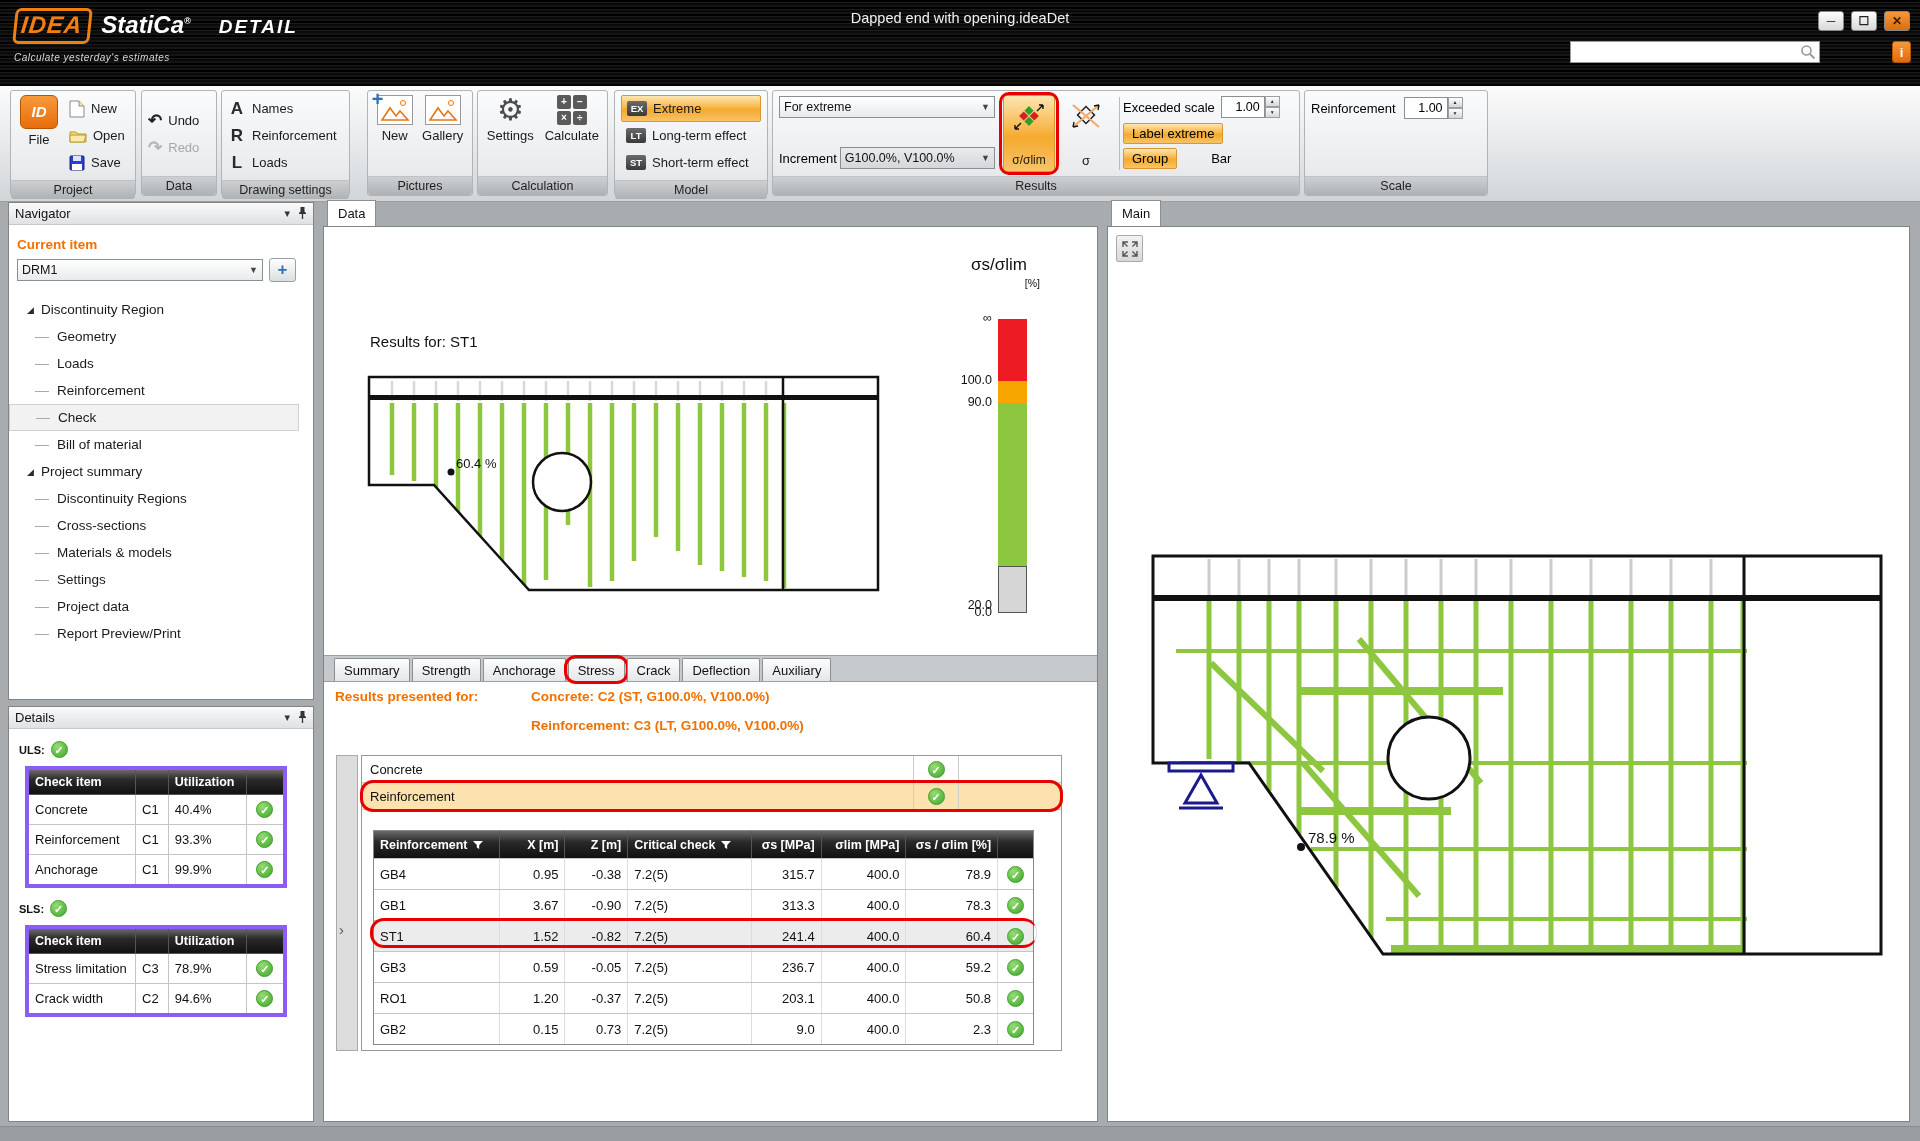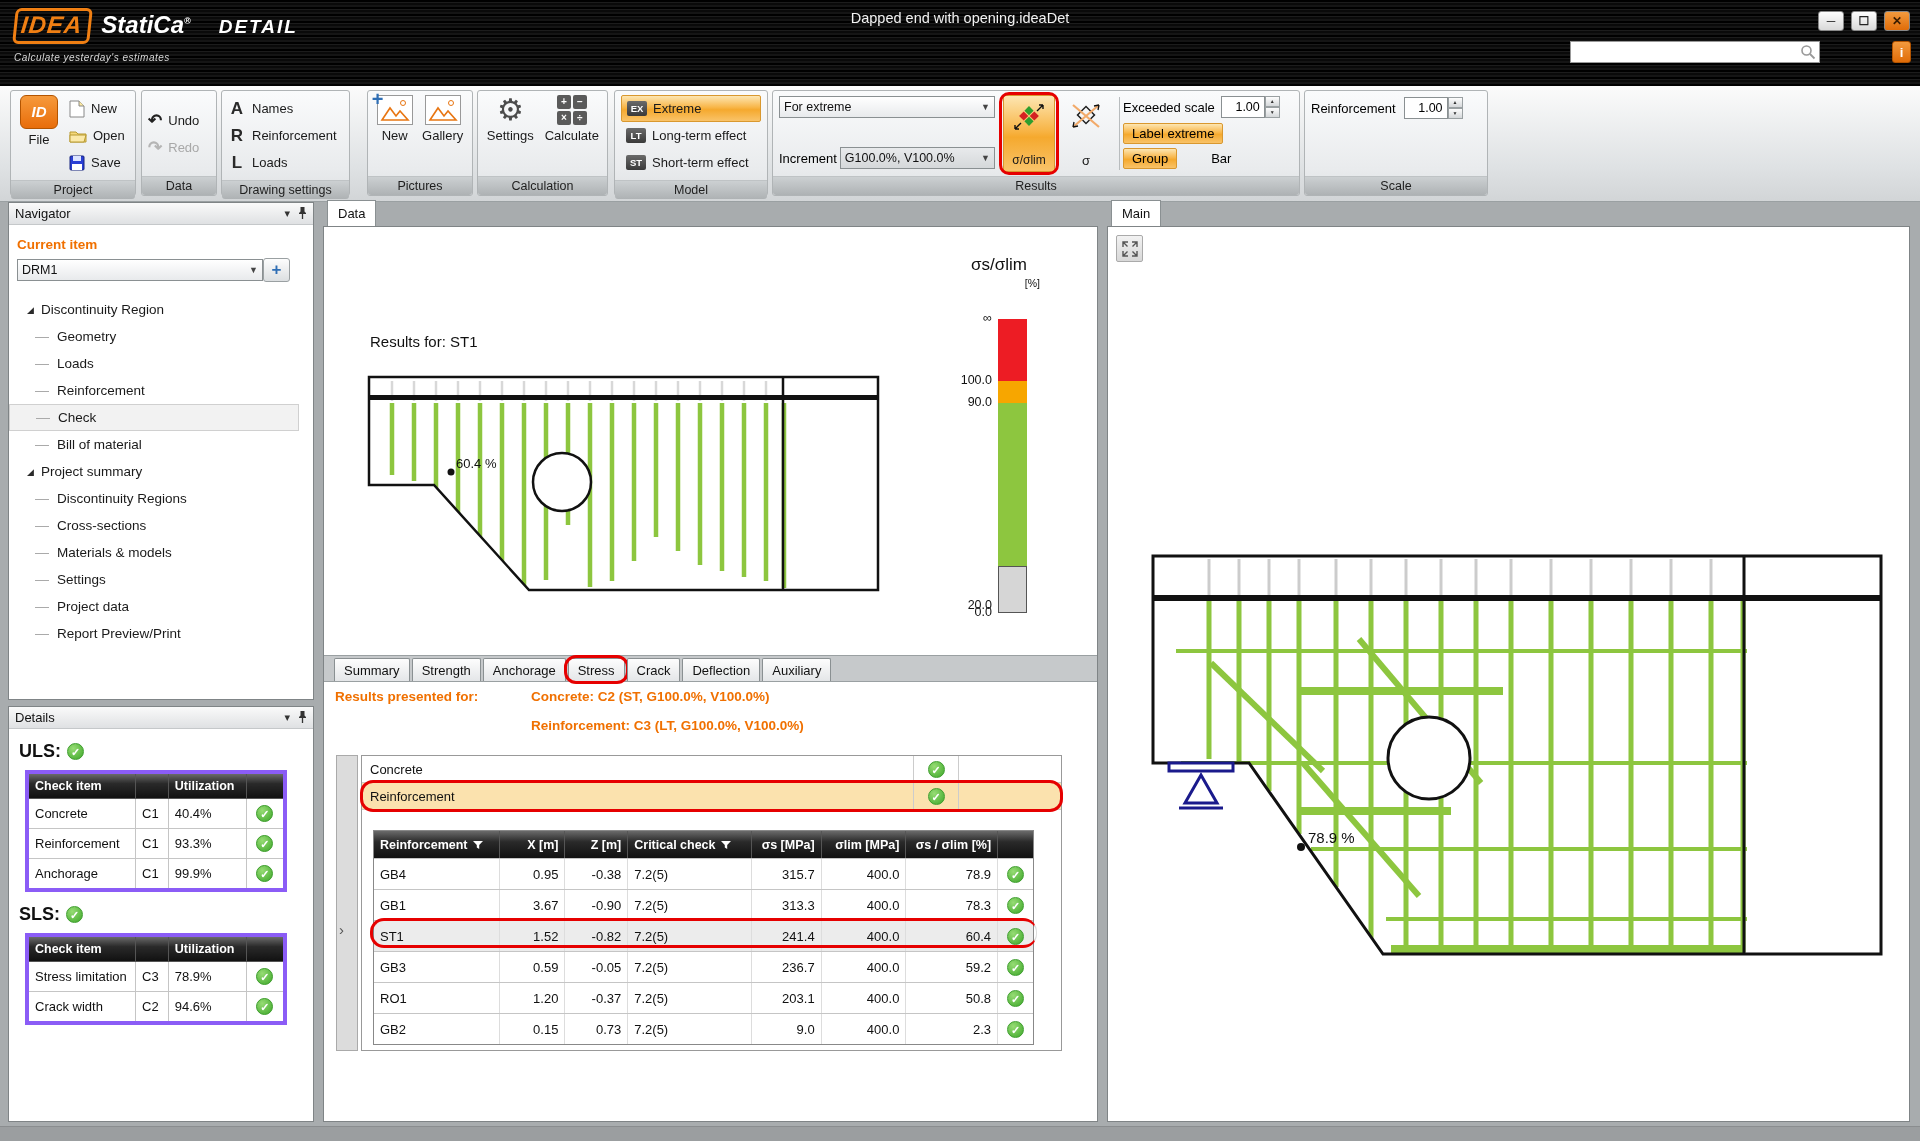--- a/index.html
+++ b/index.html
@@ -67,33 +67,33 @@
   .panel{position:absolute;background:#fff;border:1px solid #7f8486;}
   .phead{height:22px;background:linear-gradient(#fafafa,#dfe1e3);border-bottom:1px solid #c5c8ca;
     display:flex;align-items:center;padding:0 6px;font-size:13px;color:#111;}
   .phead .sp{flex:1;}
   .phead .hic{font-size:11px;color:#333;margin-left:8px;}
   .doctab{position:absolute;height:26px;background:#fff;border:1px solid #8a9092;border-bottom:none;
     font-size:13px;color:#111;text-align:center;line-height:25px;padding:0 10px;top:200px;z-index:3;}
 
   
   .curitem{color:#f07000;font-weight:bold;font-size:13.5px;margin:12px 0 6px 8px;}
-  .navcombo-row{display:flex;margin-left:8px;align-items:center;}
+  .navcombo-row{display:flex;gap:6px;margin-left:8px;align-items:center;}
   .navcombo{width:246px;}
   .plusbtn{width:27px;height:24px;background:linear-gradient(#fdfdfd,#dcdfe1);border:1px solid #9aa0a2;
     border-radius:3px;color:#2f6fb5;font-size:17px;font-weight:bold;text-align:center;line-height:21px;}
   .tree{margin-top:14px;font-size:13.5px;color:#1a1a1a;}
   .titem{height:27px;display:flex;align-items:center;}
   .titem .exp{width:14px;font-size:9px;color:#2a2a2a;margin-left:18px;}
   .titem.l1{padding-left:48px;position:relative;}
   .titem.l1::before{content:"";position:absolute;left:26px;top:50%;width:14px;border-top:1px solid #aaa;}
   .titem.sel{background:#f2f2f2;border:1px solid #d0d0d0;width:290px;}
 
   
-  .dsec{font-size:18px;font-weight:bold;color:#111;margin:12px 0 8px 10px;display:flex;align-items:center;gap:6px;}
+  .dsec{font-size:11px;font-weight:bold;color:#111;margin:12px 0 8px 10px;display:flex;align-items:center;gap:6px;}
   .dtable{margin-left:16px;width:262px;border:4px solid #8b5cf6;border-collapse:collapse;background:#fff;}
   .dtable th{background:linear-gradient(#6a6a6a,#2a2a2a 40%,#111);color:#fff;font-size:12.5px;text-align:left;
     padding:5px 6px;border:1px solid #555;font-weight:bold;}
   .dtable td{font-size:13px;border:1px solid #c5c5c5;padding:6px 6px;color:#111;}
   .chk{display:inline-block;width:17px;height:17px;border-radius:50%;flex:0 0 17px;
     background:radial-gradient(circle at 35% 30%,#96dc74,#54b43c 75%);border:1px solid #3e9e2e;
     color:#fff;font-weight:bold;font-size:11px;line-height:16px;text-align:center;}
   .chk::after{content:"✓";}
 
   

